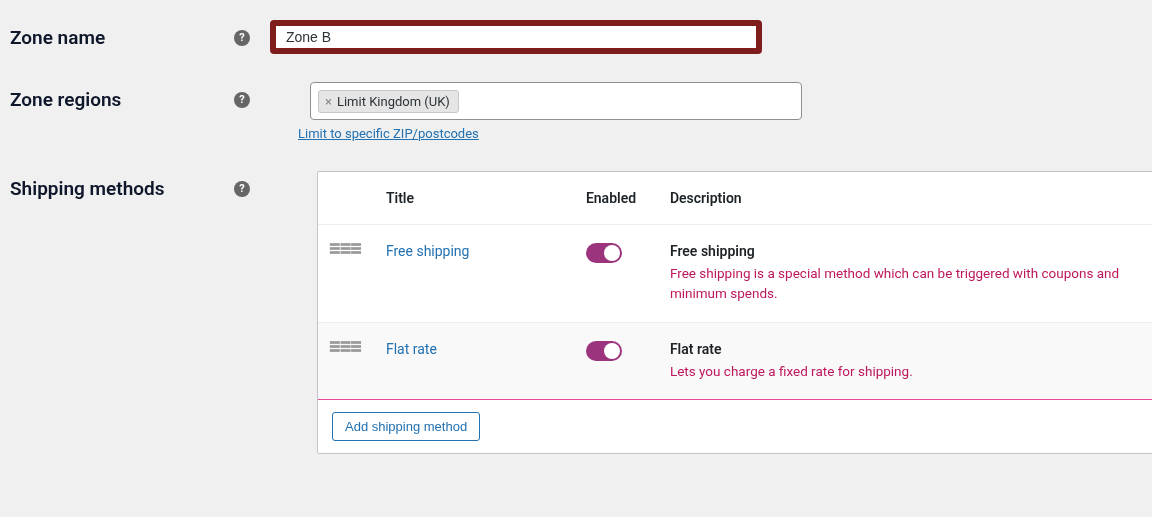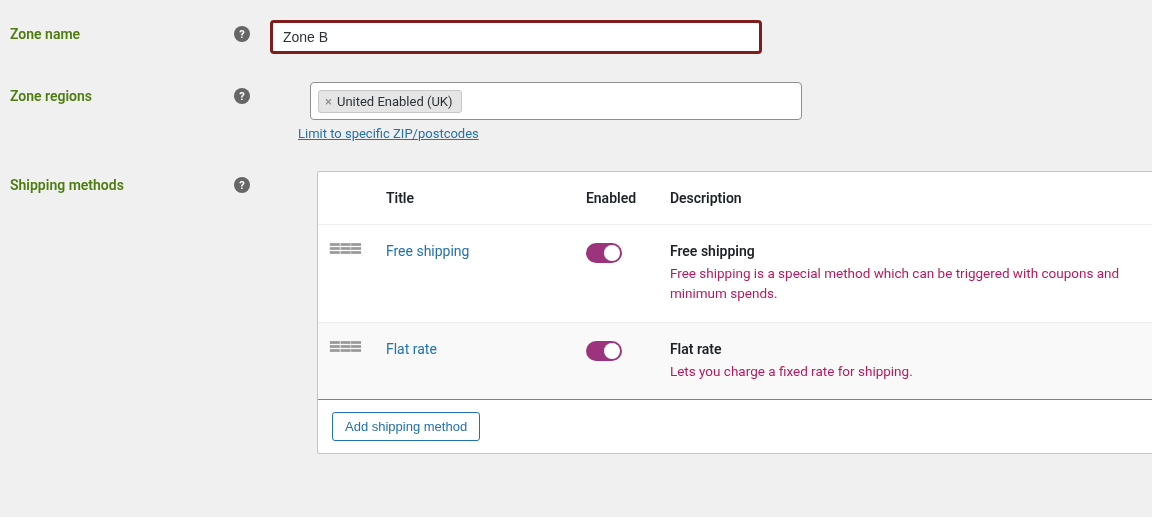--- a/index.html
+++ b/index.html
@@ -20,41 +20,41 @@
       width: 260px;
       flex-shrink: 0;
       display: flex;
       align-items: center;
       justify-content: space-between;
       padding-right: 16px;
       padding-top: 6px;
     }
     .label-text {
       font-weight: 600;
-      font-size: 14px;
-      color: #4d7c0f;
+      font-size: 19px;
+      color: #0f172a;
     }
     .help-icon {
       width: 16px; height: 16px;
       border-radius: 50%;
       background: #666;
       color: #fff;
       font-size: 11px;
       font-weight: 700;
       display: inline-flex;
       align-items: center;
       justify-content: center;
       margin-right: 4px;
       cursor: help;
     }
     .field-col { flex: 1; }
     .text-input {
       width: 492px;
       height: 34px;
-      border: 3px solid #7f1d1d;
+      border: 6px solid #7f1d1d;
       border-radius: 4px;
       padding: 4px 10px;
       font-size: 14px;
       color: #2c3338;
       background: #fff;
       outline: none;
     }
     .tag-input-wrap {
       width: 492px;
       min-height: 38px;
@@ -194,21 +194,21 @@
 
 <div class="form-row tight">
   <div class="label-col">
     <span class="label-text">Zone regions</span>
     <span class="help-icon">?</span>
   </div>
   <div class="field-col">
     <div class="tag-input-wrap">
       <span class="tag">
         <span class="tag-remove">×</span>
-        <span>United Enabled (UK)</span>
+        <span>Limit Kingdom (UK)</span>
       </span>
     </div>
   </div>
 </div>
 <div class="sub-link-row">
   <a class="sub-link">Limit to specific ZIP/postcodes</a>
 </div>
 
 <div class="form-row">
   <div class="label-col">

